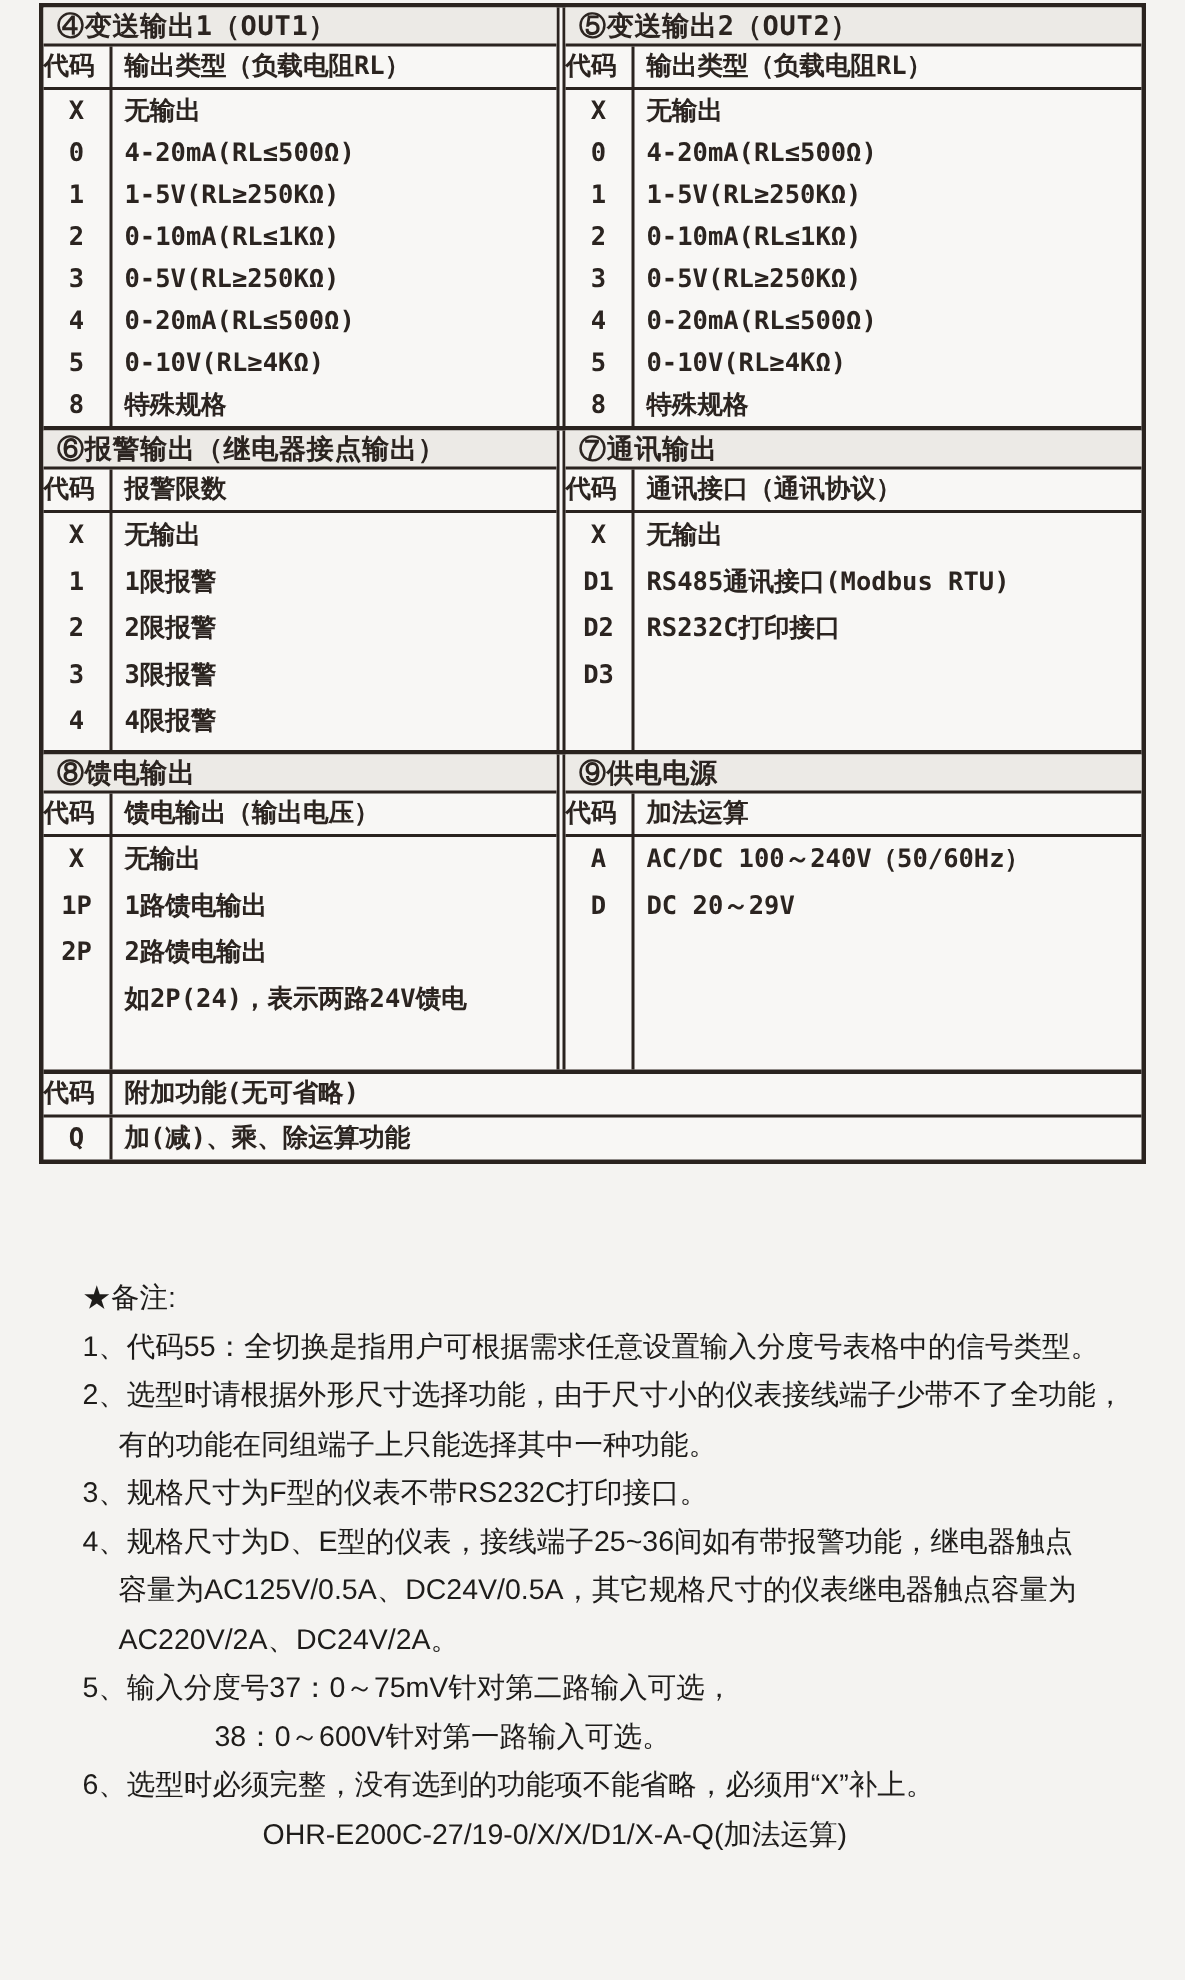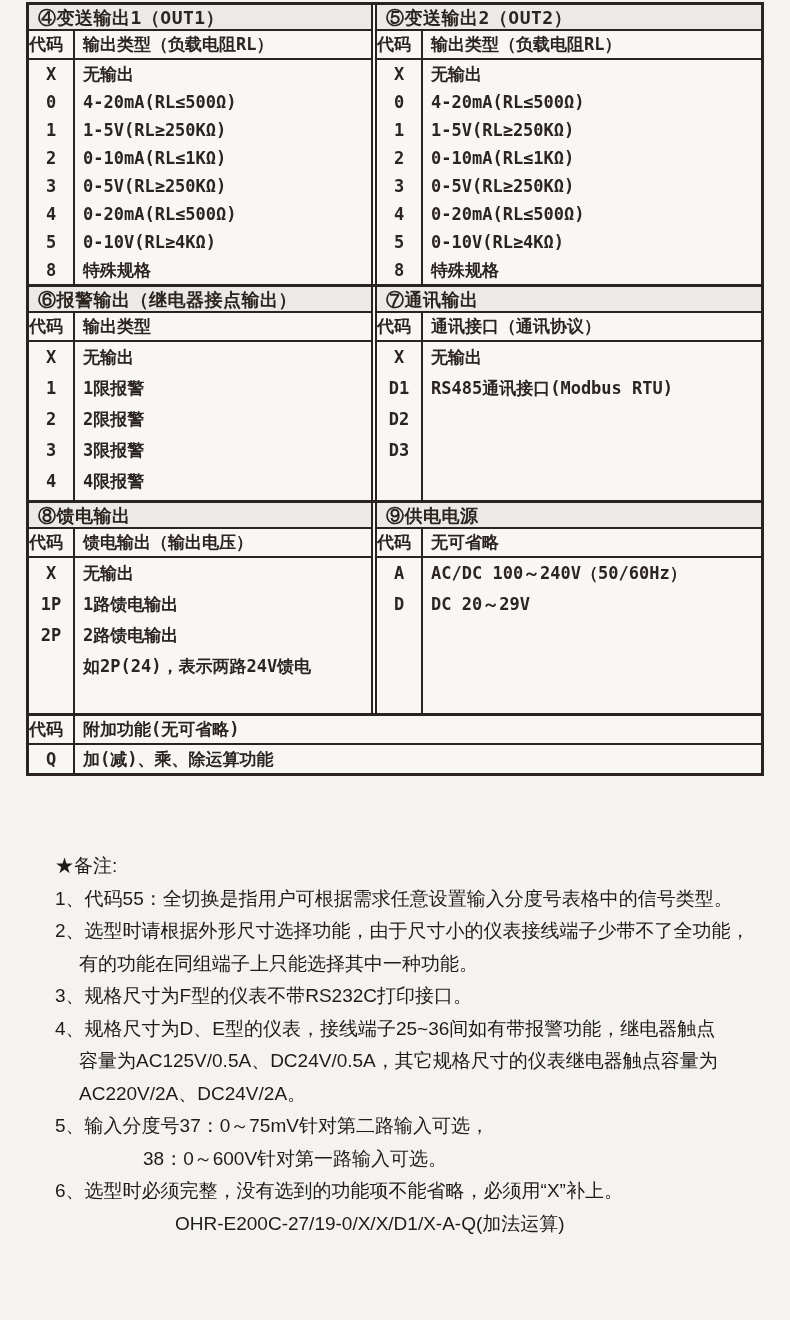--- a/index.html
+++ b/index.html
@@ -136,21 +136,21 @@
           </div>
         </div>
       </div>
     </div>
 
     <div class="sec-row rh31">
       <div class="half l">
         <div class="sec-title">⑥报警输出（继电器接点输出）</div>
         <div class="sec-head">
           <div class="code-h">代码</div>
-          <div class="desc-h">输出类型</div>
+          <div class="desc-h">报警限数</div>
         </div>
         <div class="sec-body body-s1">
           <div class="codes">
             <div>X</div>
             <div>1</div>
             <div>2</div>
             <div>3</div>
             <div>4</div>
           </div>
           <div class="descs">
@@ -171,20 +171,21 @@
         <div class="sec-body body-s1">
           <div class="codes">
             <div>X</div>
             <div>D1</div>
             <div>D2</div>
             <div>D3</div>
           </div>
           <div class="descs">
             <div>无输出</div>
             <div>RS485通讯接口(Modbus RTU)</div>
+            <div>RS232C打印接口</div>
           </div>
         </div>
       </div>
     </div>
 
     <div class="sec-row rh31">
       <div class="half l">
         <div class="sec-title">⑧馈电输出</div>
         <div class="sec-head">
           <div class="code-h">代码</div>
@@ -202,21 +203,21 @@
             <div>1路馈电输出</div>
             <div>2路馈电输出</div>
             <div>如2P(24)，表示两路24V馈电</div>
           </div>
         </div>
       </div>
       <div class="half r">
         <div class="sec-title">⑨供电电源</div>
         <div class="sec-head">
           <div class="code-h">代码</div>
-          <div class="desc-h">无可省略</div>
+          <div class="desc-h">加法运算</div>
         </div>
         <div class="sec-body body-s2">
           <div class="codes">
             <div>A</div>
             <div>D</div>
           </div>
           <div class="descs">
             <div>AC/DC 100～240V（50/60Hz）</div>
             <div>DC 20～29V</div>
           </div>

